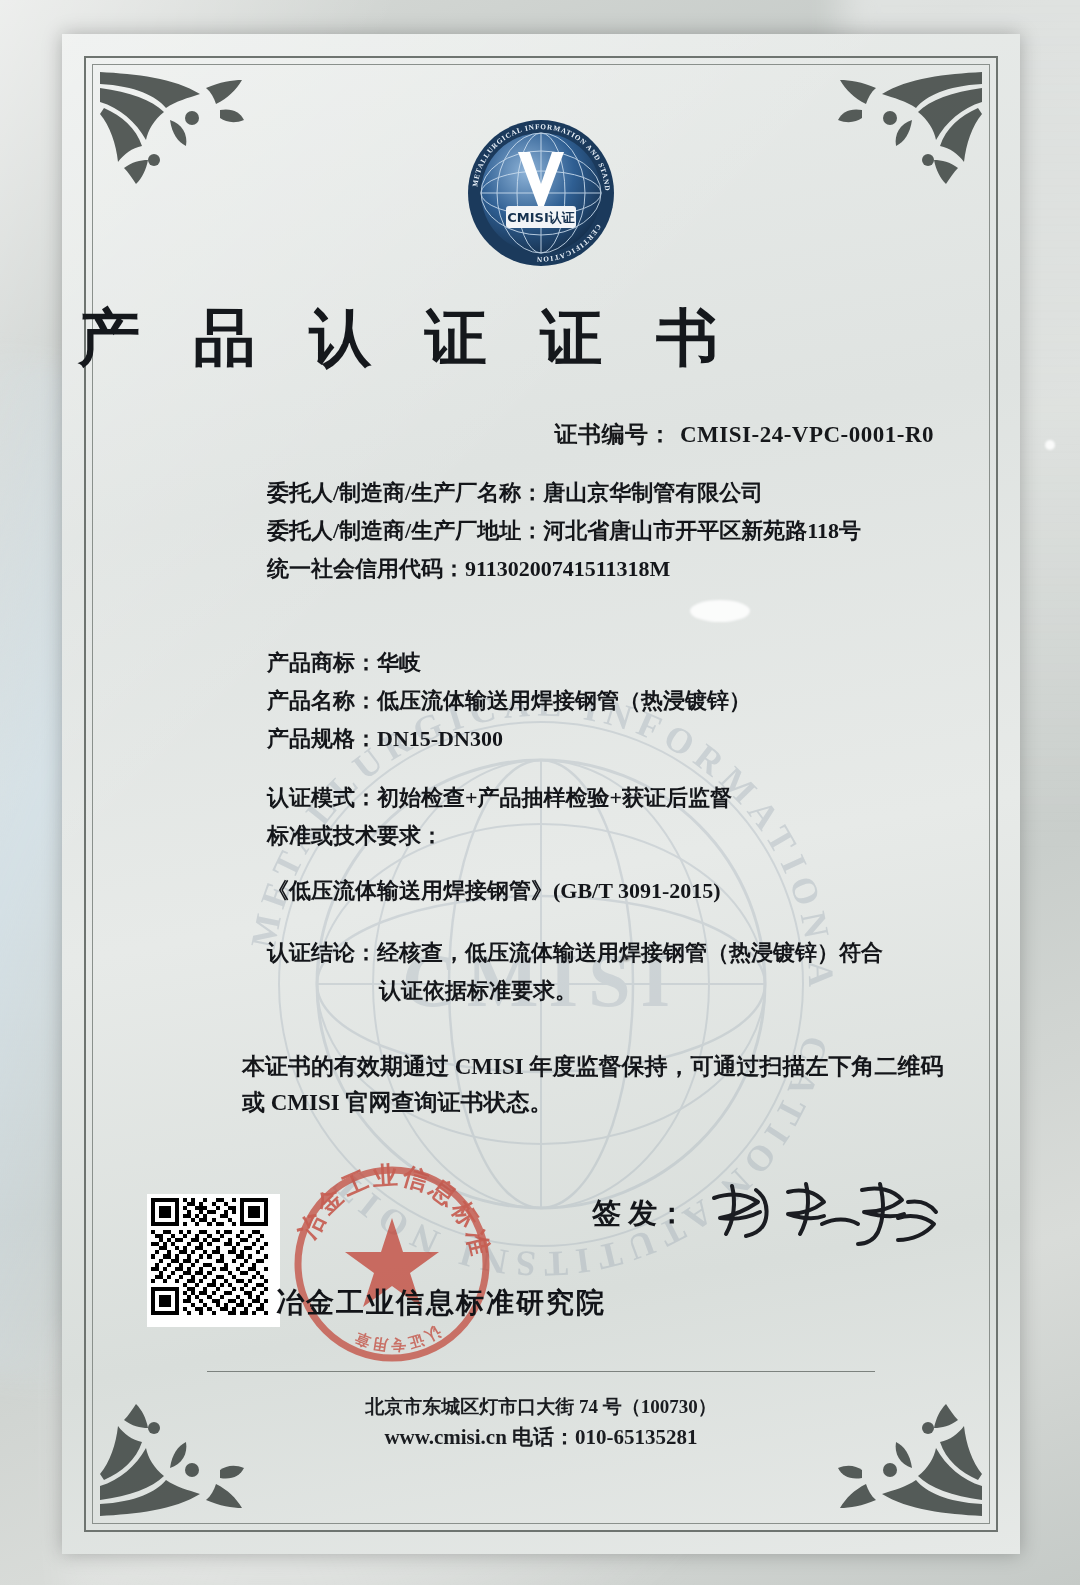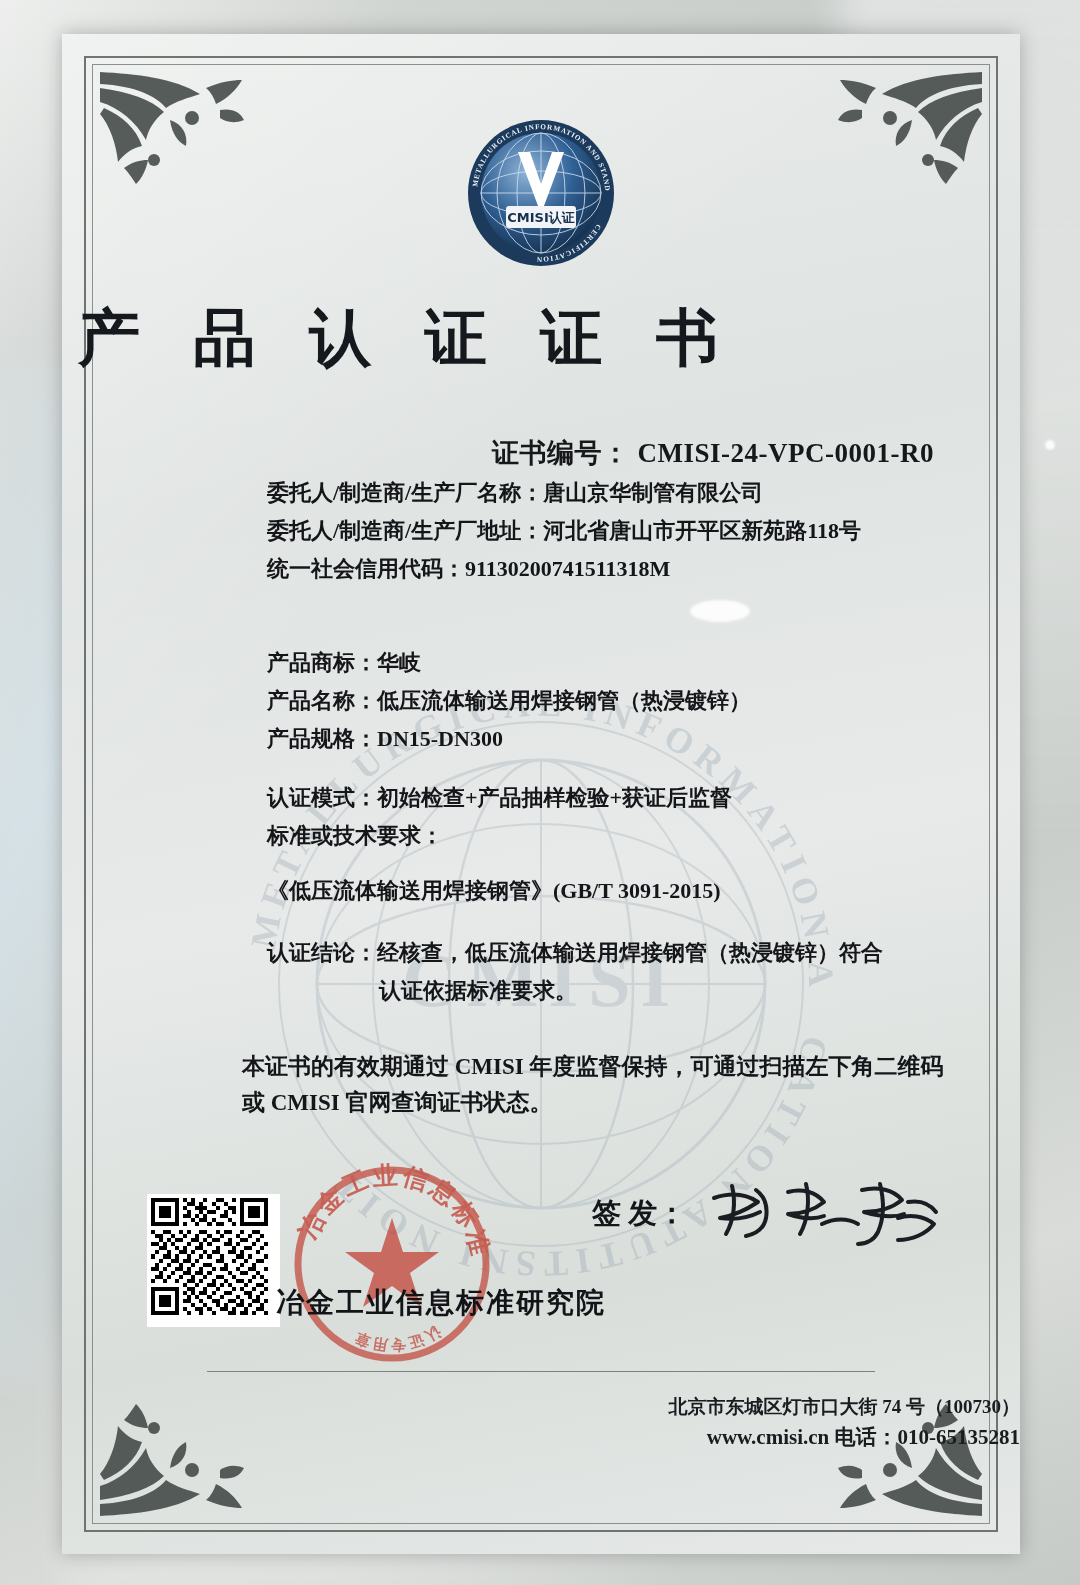--- a/index.html
+++ b/index.html
@@ -116,25 +116,24 @@
     font-size: 62px;
     letter-spacing: 16px;
     color: #15181c;
     text-indent: 16px;
   }
 
   .cert-no {
     position: absolute;
     right: 86px;
     top: 385px;
-    font-size: 27px;
+    font-size: 23px;
     font-weight: bold;
     color: #16181b;
     letter-spacing: 0.5px;
-    margin-top: 16px;
   }
   .cert-no .label { margin-right: 8px; }
 
   
   .block {
     position: absolute;
     left: 205px;
     right: 80px;
     font-size: 22px;
     color: #14161a;
@@ -227,21 +226,21 @@
     position: absolute;
     left: 145px;
     right: 145px;
     top: 1337px;
     border-top: 1px solid #7c827e;
   }
   .footer {
     position: absolute;
     left: 0; right: 0;
     top: 1358px;
-    text-align: right;
+    text-align: center;
     font-size: 19px;
     color: #1a1c20;
     line-height: 30px;
     font-weight: bold;
   }
   .footer .line2 { font-size: 21px; }
 
   
   .speck {
     position: absolute;

